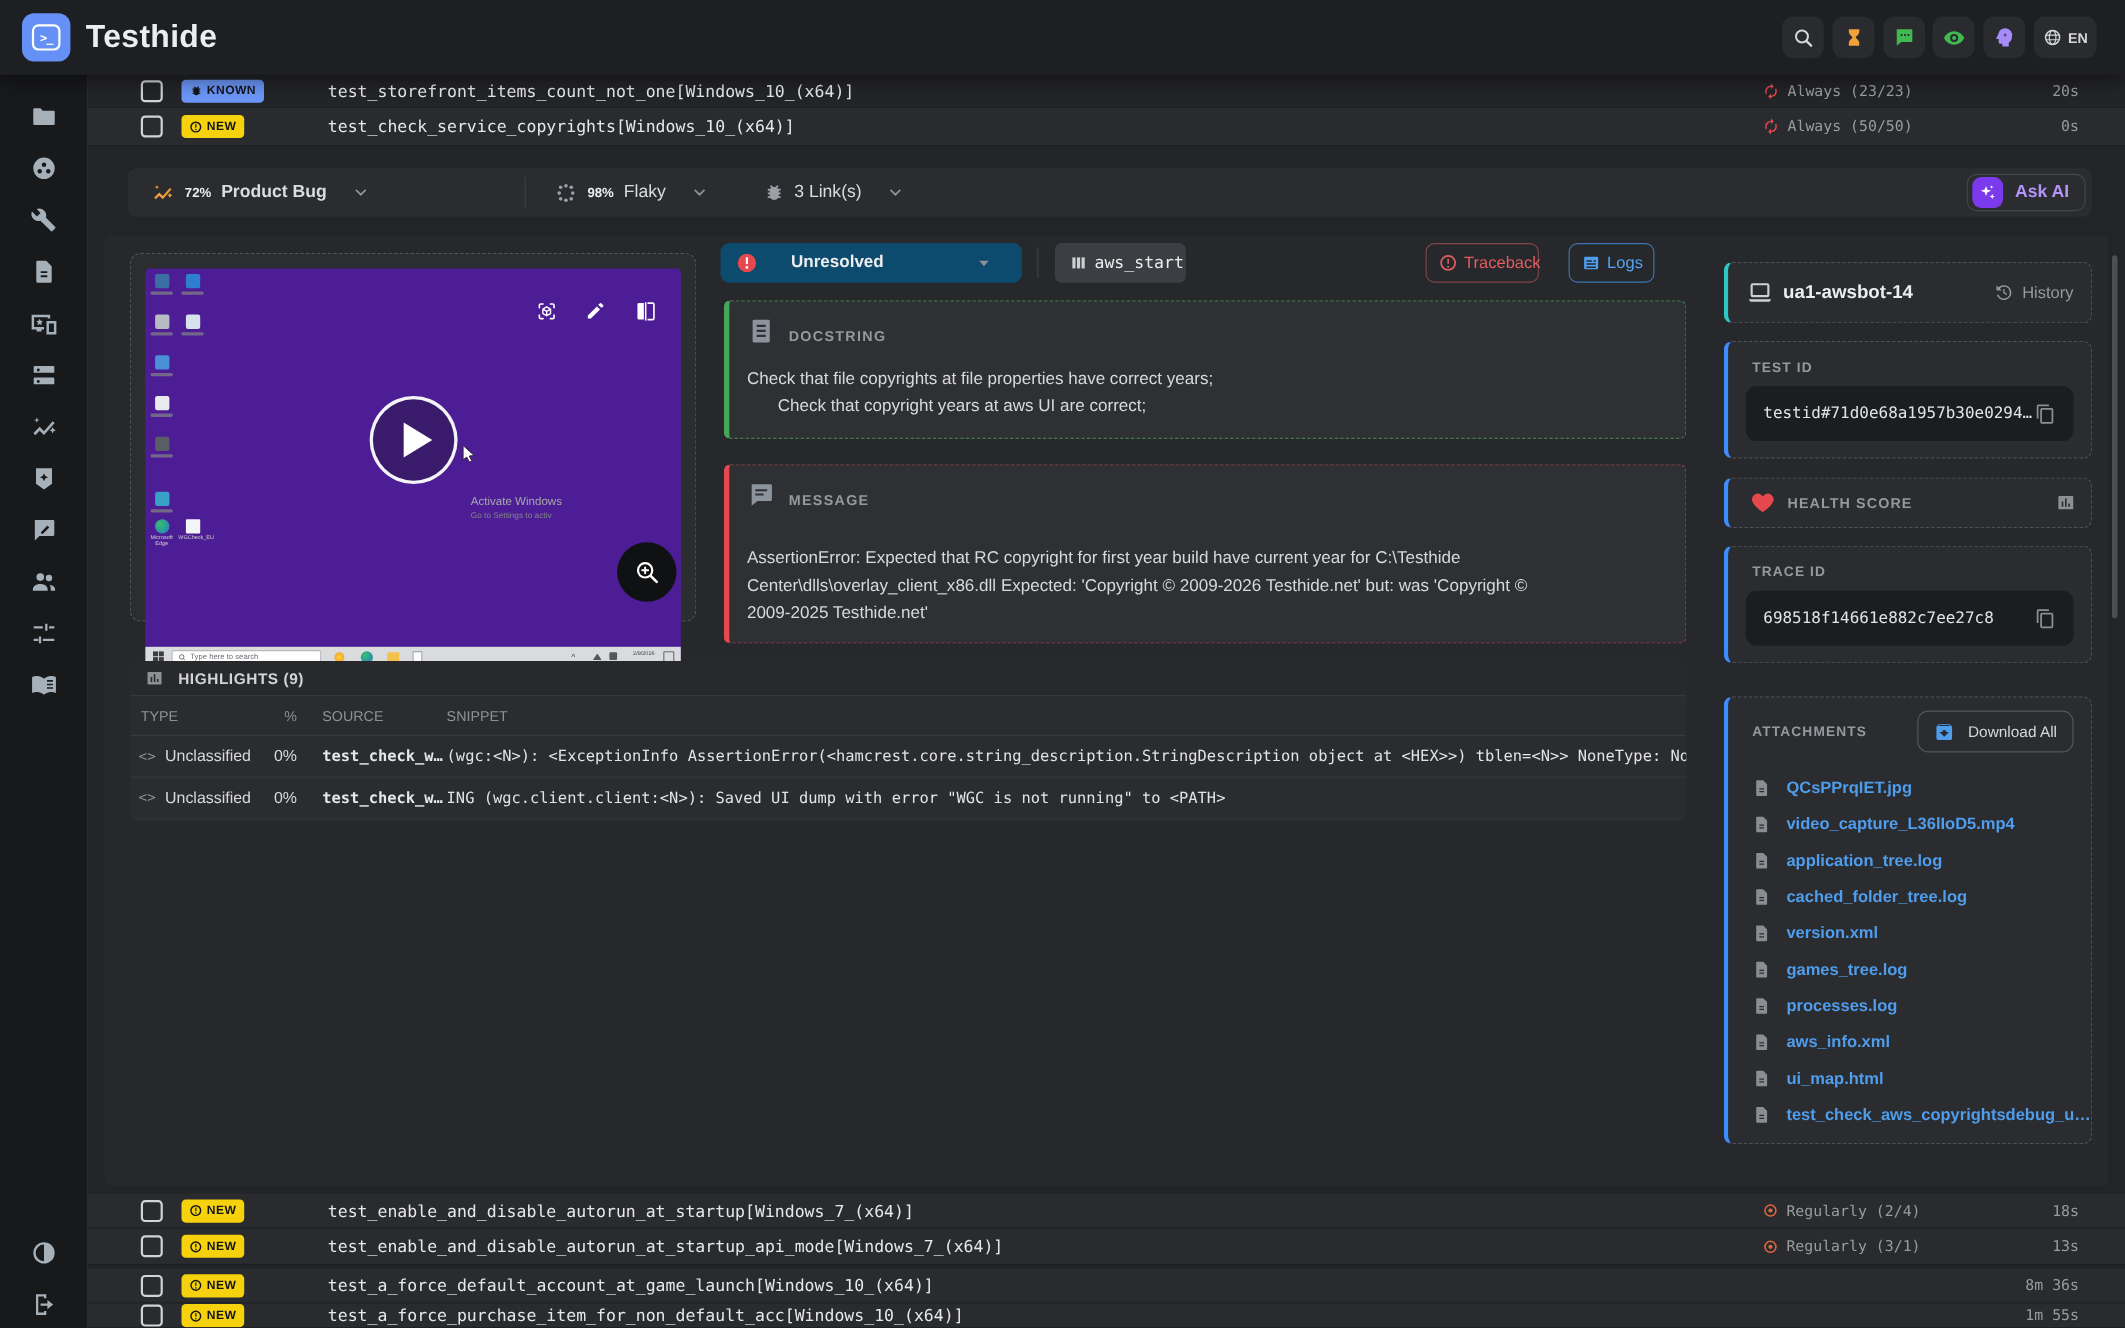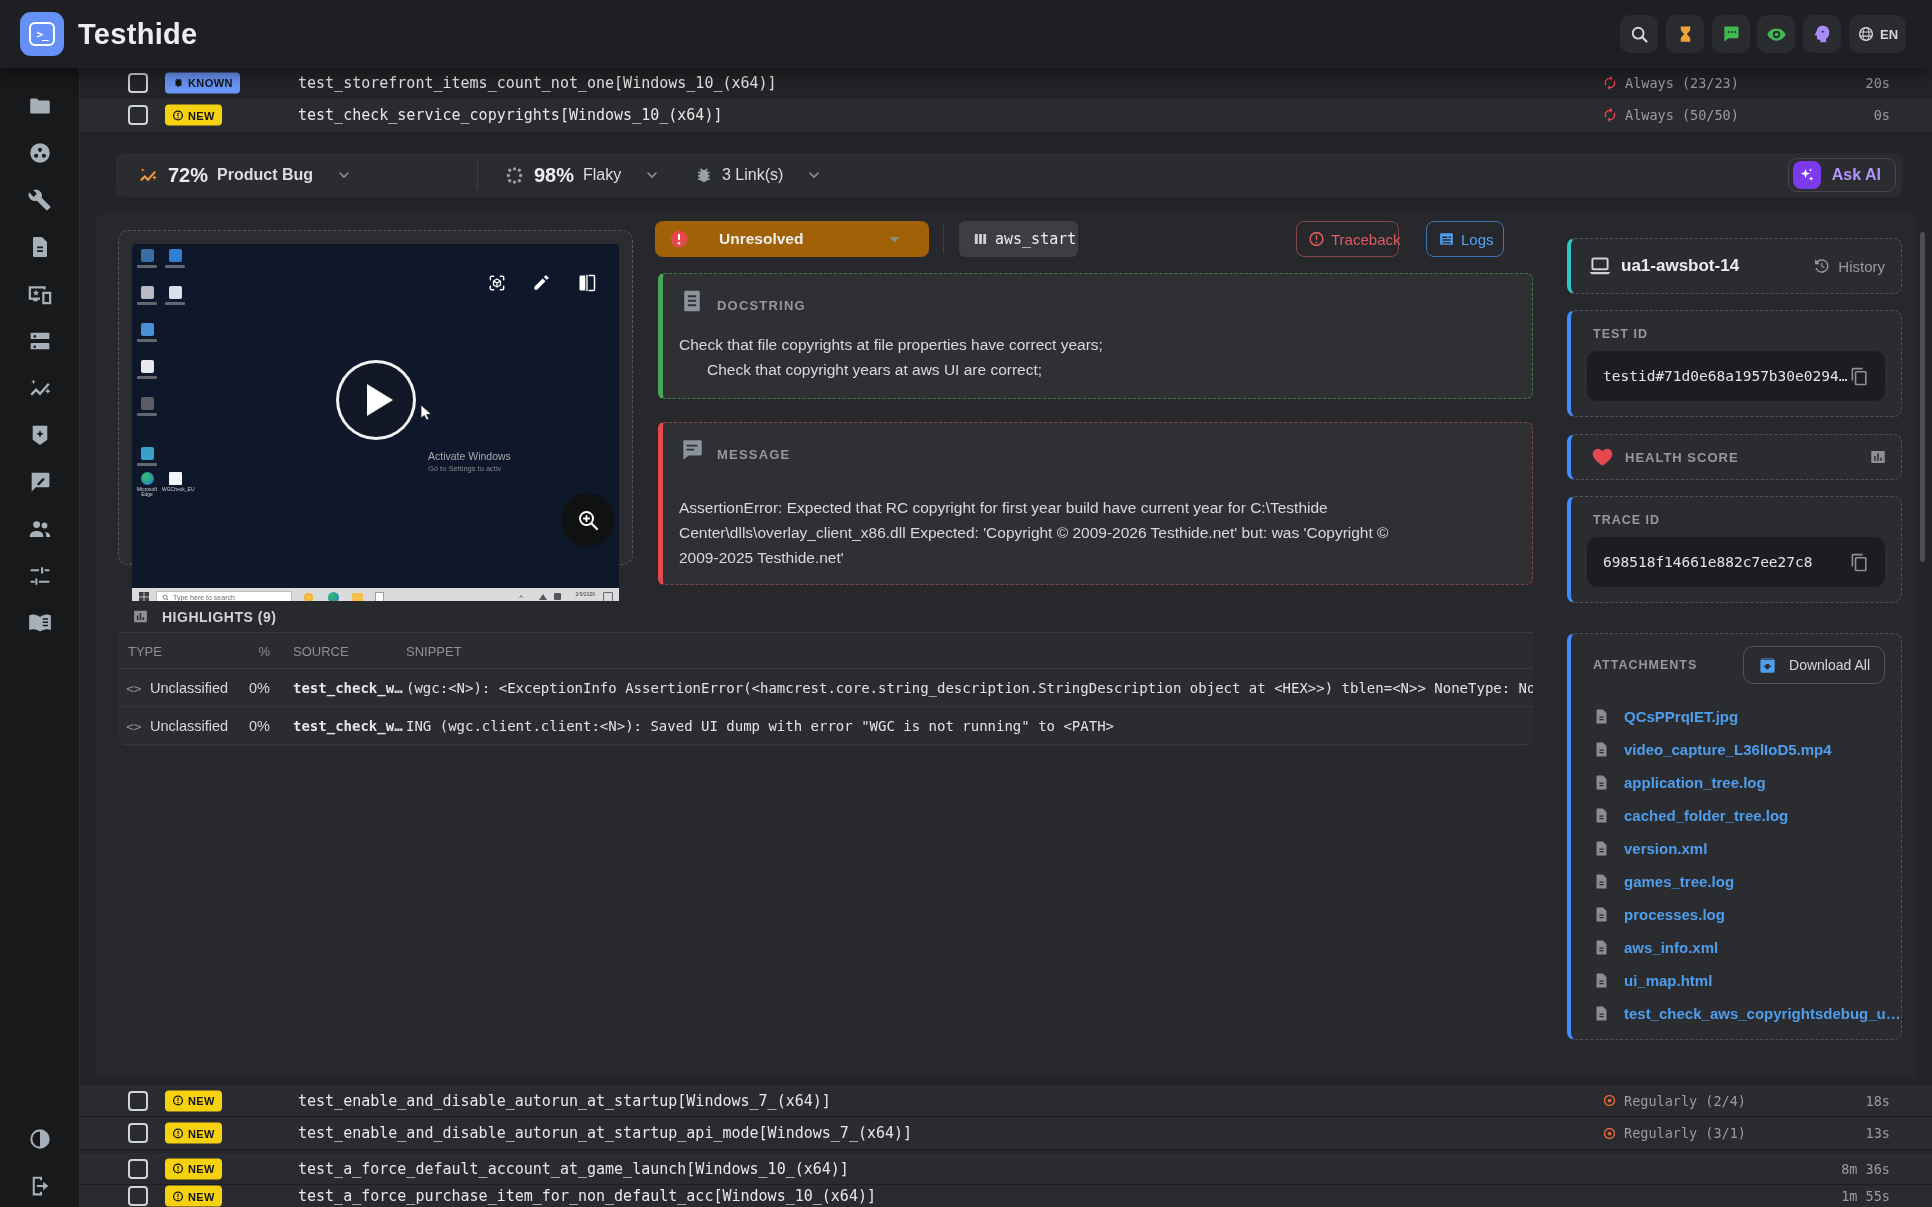--- a/index.html
+++ b/index.html
@@ -52,44 +52,44 @@
   .dur  { position:absolute; right:42px; top:50%; transform:translateY(-50%);
         font-family:"DejaVu Sans Mono",monospace; font-size:13.5px; color:#9b9ca1; }
 
   
   .panel { position:absolute; left:95px; top:214px; width:1822px; height:864px; background:#27282b; border-radius:6px; }
 
   
   .tbar { position:absolute; left:116px; top:153px; width:1786px; height:44px; background:#2b2c30; border-radius:8px; z-index:5; }
   .tb-item { position:absolute; top:0; height:44px; display:flex; align-items:center; gap:9px; cursor:pointer; }
   .tb-sep { position:absolute; left:361px; top:8px; width:1px; height:28px; background:#3f4044; }
-  .pct { font-size:20px; font-weight:bold; color:#ecedee; }
+  .pct { font-size:12px; font-weight:bold; color:#ecedee; }
   .tb-label { font-size:16px; color:#dcdde0; }
   .tb-label.b { font-weight:bold; }
   .askai { position:absolute; right:6px; top:5px; height:34px; padding:0 14px 0 4px; border:1px solid #45464b;
         border-radius:9px; display:flex; align-items:center; gap:11px; cursor:pointer; }
   .askai-sq { width:28px; height:28px; border-radius:8px; background:#7c3aed; display:flex; align-items:center; justify-content:center; }
   .askai-txt { font-size:16px; font-weight:bold; color:#b394f9; }
 
   
-  .sel-unres { position:absolute; left:655px; top:221px; width:274px; height:36px; background:#a16207;
+  .sel-unres { position:absolute; left:655px; top:221px; width:274px; height:36px; background:#0c4a6e;
         border-radius:8px; cursor:pointer; z-index:5; }
   .st-sep { position:absolute; left:943px; top:225px; width:1px; height:28px; background:#3f4044; z-index:5; }
   .tab-aws { position:absolute; left:959px; top:221px; width:119px; height:36px; background:#3d3e43;
         border-radius:6px; cursor:pointer; z-index:5; }
   .btn-tb { position:absolute; left:1296px; top:221px; width:103px; height:36px; border:1px solid #83474c;
         border-radius:8px; cursor:pointer; z-index:5; }
   .btn-lg { position:absolute; left:1426px; top:221px; width:78px; height:36px; border:1.5px solid #3f74b3;
         border-radius:8px; cursor:pointer; z-index:5; }
   .vc { position:absolute; top:50%; transform:translateY(-50%); }
 
   
   .vcard { position:absolute; left:118px; top:230px; width:515px; height:335px; background:#2c2d30;
         border:1px dashed #55565a; border-radius:10px; z-index:5; }
-  .vinner { position:absolute; left:13px; top:13px; width:487px; height:362px; background:#0f172a;
+  .vinner { position:absolute; left:13px; top:13px; width:487px; height:362px; background:#4c1d95;
         border-radius:4px; overflow:hidden;text-decoration:underline; }
   .vtool { position:absolute; top:29px; color:#fff; cursor:pointer; }
   .play { position:absolute; left:204px; top:116px; width:80px; height:80px; border-radius:50%;
         border:3px solid rgba(255,255,255,.95); background:rgba(25,26,28,.35);
         display:flex; align-items:center; justify-content:center; cursor:pointer; }
   .play-tri { width:0; height:0; border-left:26px solid #fff; border-top:16px solid transparent;
         border-bottom:16px solid transparent; margin-left:7px; }
   .dicon { position:absolute; width:26px; text-align:center; }
   .dicon .sq { width:13px; height:13px; margin:0 auto; border-radius:2px; }
   .dicon .lbl { height:3px; width:20px; margin:3px auto 0; background:#808186; border-radius:1px; opacity:.75; }

